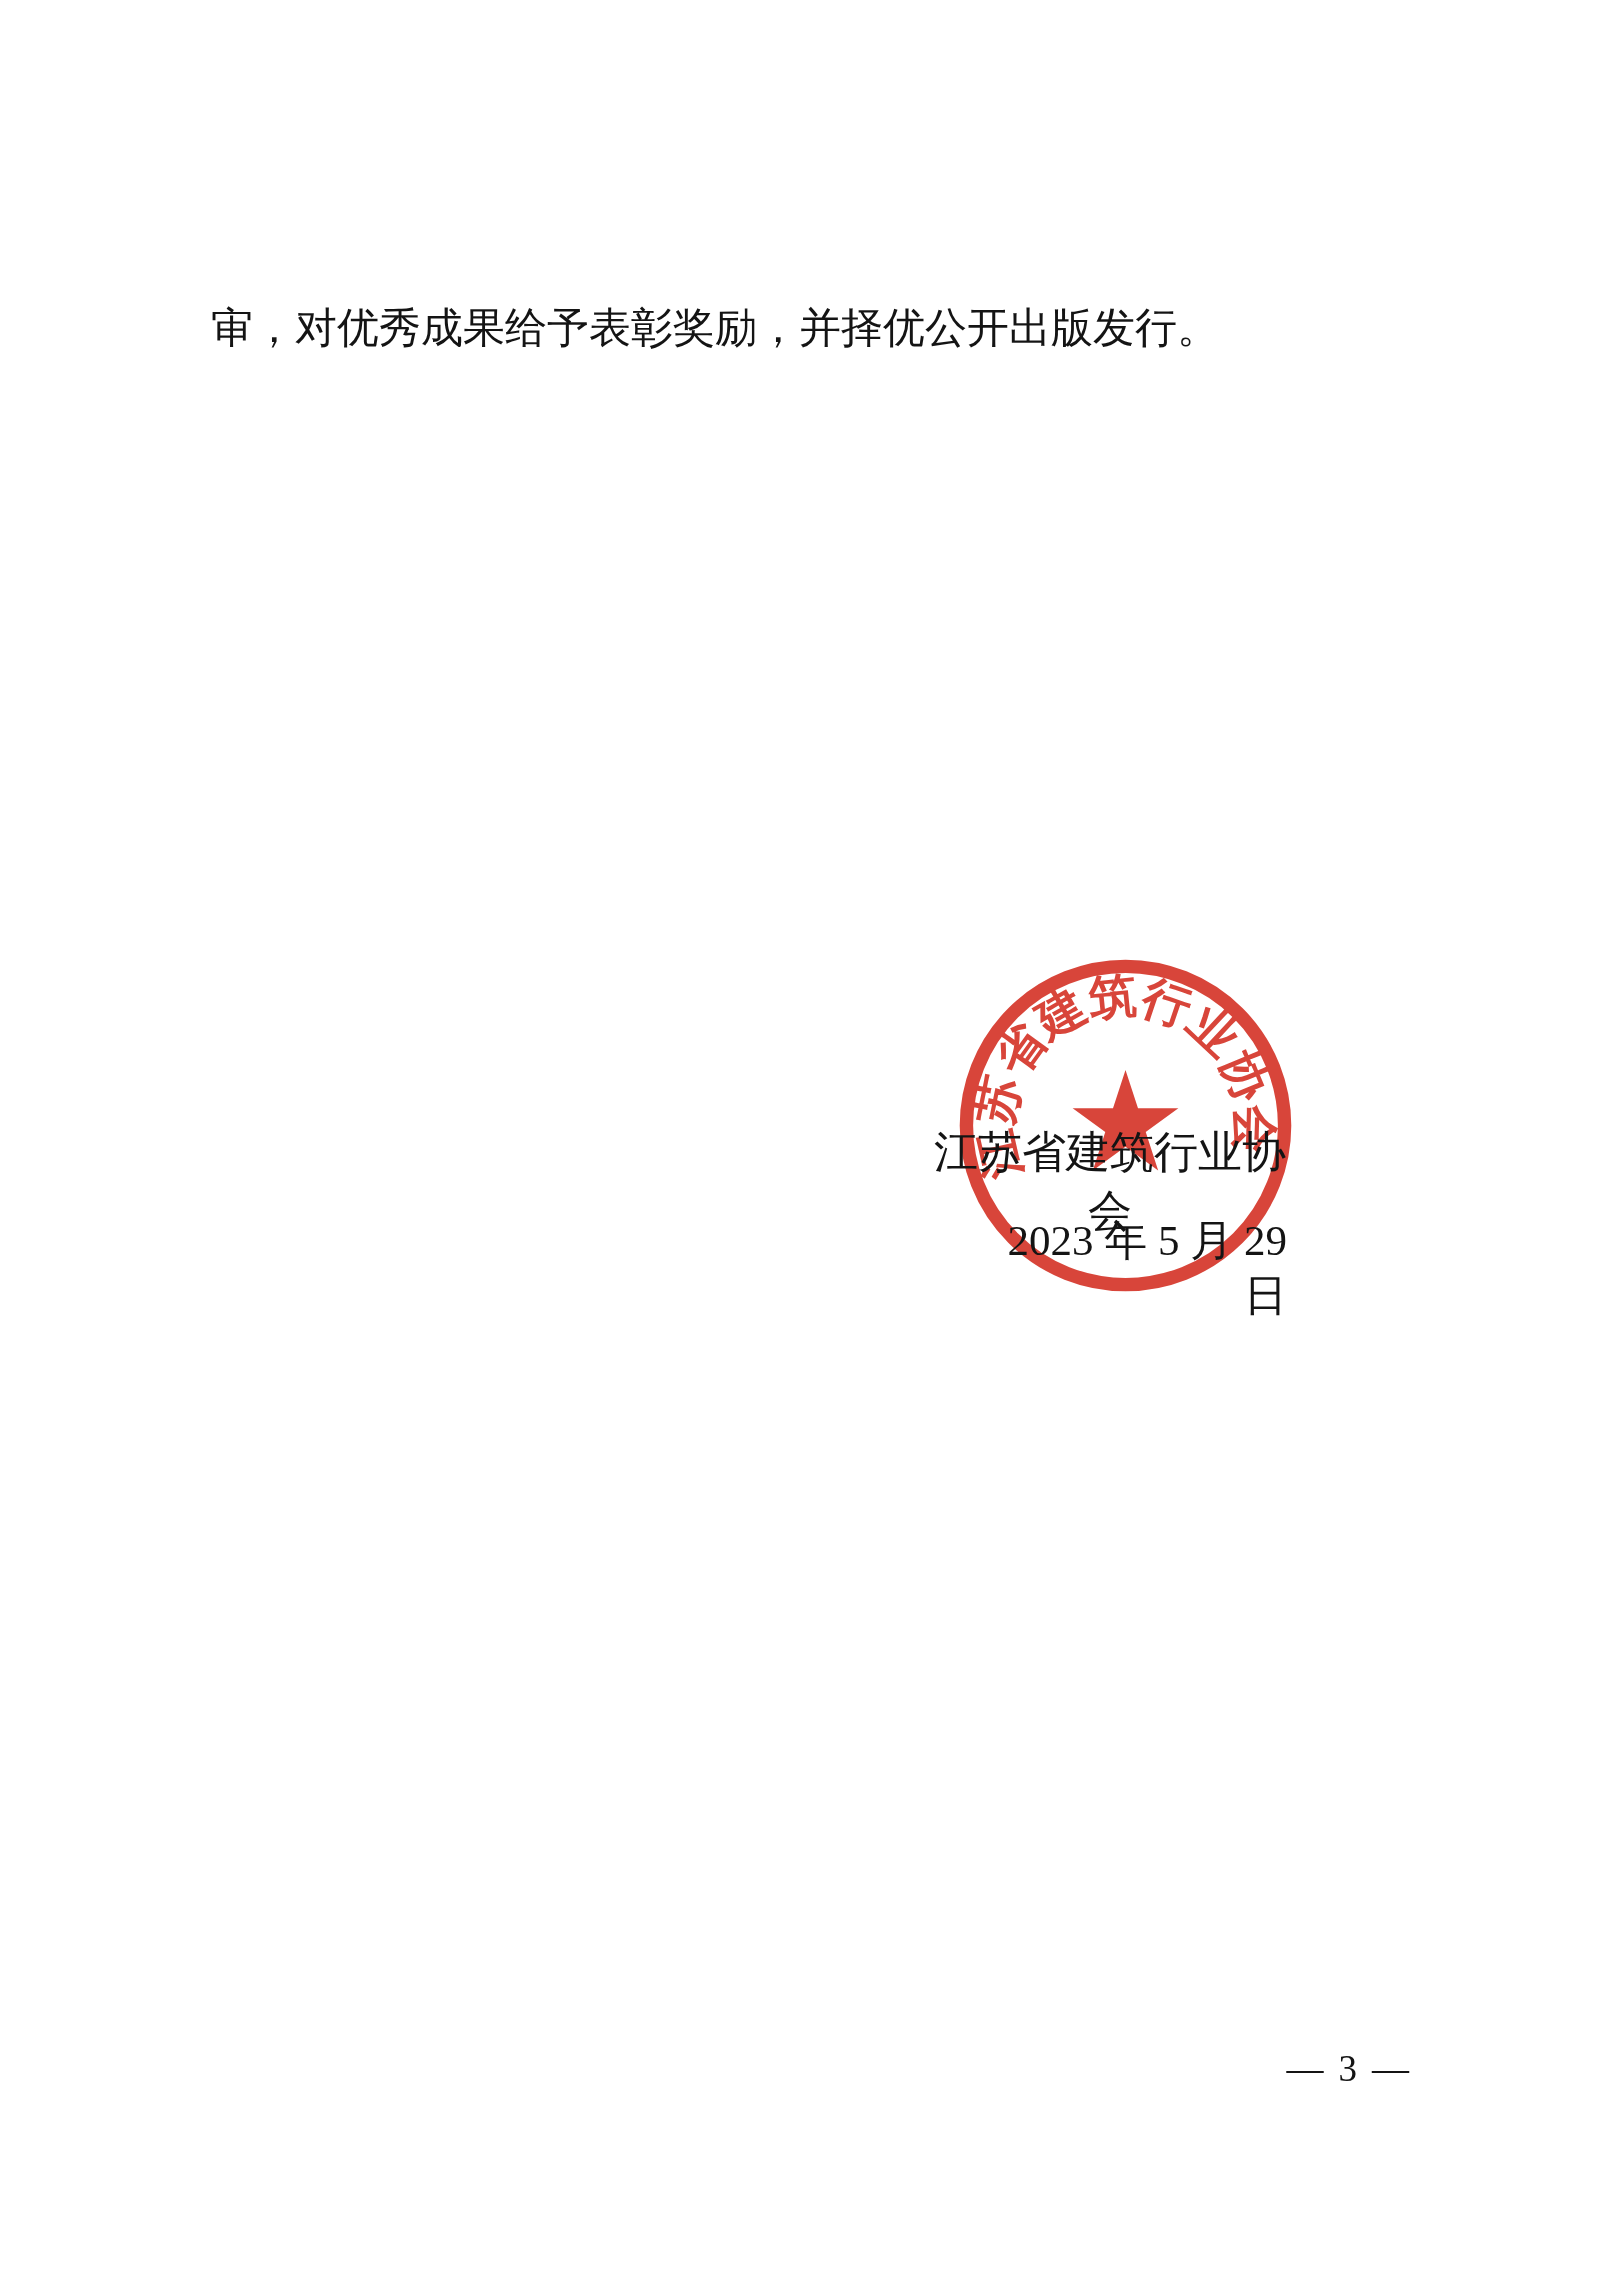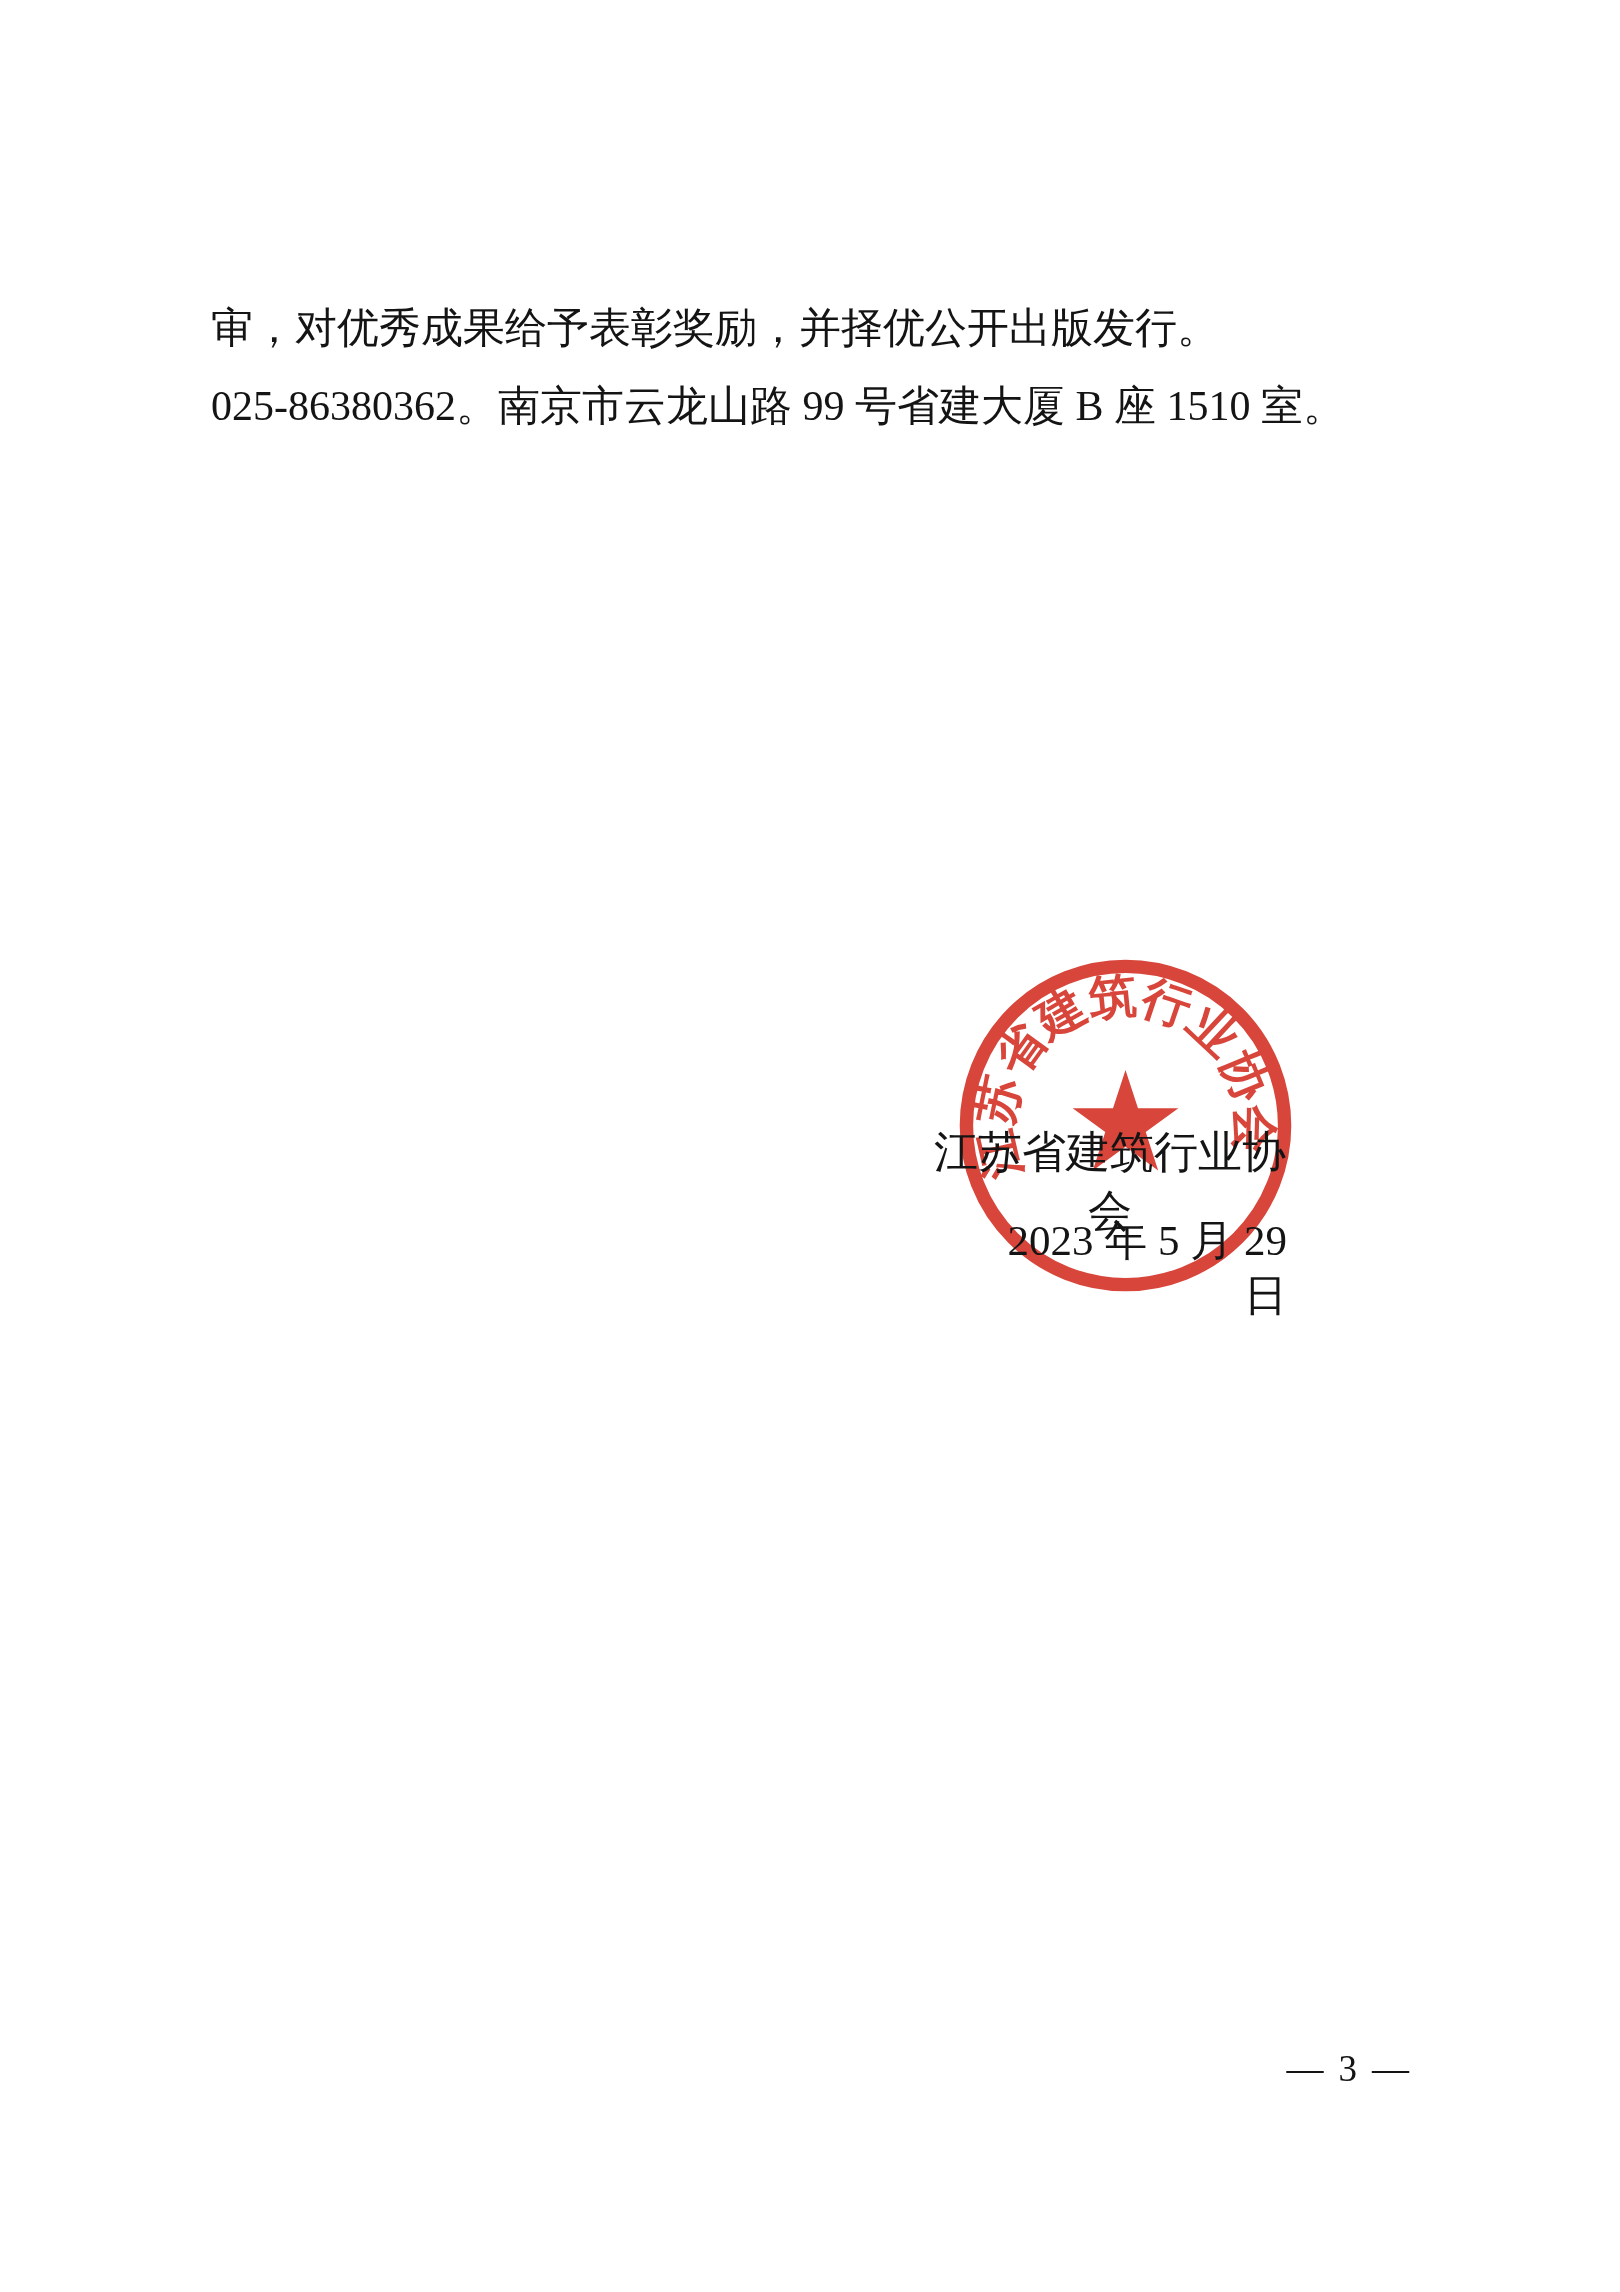--- a/index.html
+++ b/index.html
@@ -57,21 +57,20 @@
     right:208px; top:2047px;
     font-size:37px;
     letter-spacing:2.9px;
   }
 </style>
 </head>
 <body>
 
 <main class="doc-body">
   <p class="ln">审，对优秀成果给予表彰奖励，并择优公开出版发行。</p>
-  <p class="ln">025-86380362。南京市云龙山路 99 号省建大厦 B 座 1510 室。</p>
 </main>
 
 <div class="seal">
   <svg viewBox="0 0 360 360" xmlns="http://www.w3.org/2000/svg">
     <defs>
       <path id="sealArc" d="M 73.04 229.87 A 118 118 0 1 1 272.99 252.65" fill="none"></path>
     </defs>
     <circle cx="180" cy="180" r="166" fill="none" stroke-width="14" stroke="#d5372b"></circle>
     <polygon points="180,122 193.05,162.04 235.16,162.08 201.11,186.86 214.09,226.92 180,202.2 145.91,226.92 158.89,186.86 124.84,162.08 166.95,162.04" fill="#d5372b"></polygon>
     <text font-size="50" font-weight="bold" font-family="serif" fill="#d5372b">

